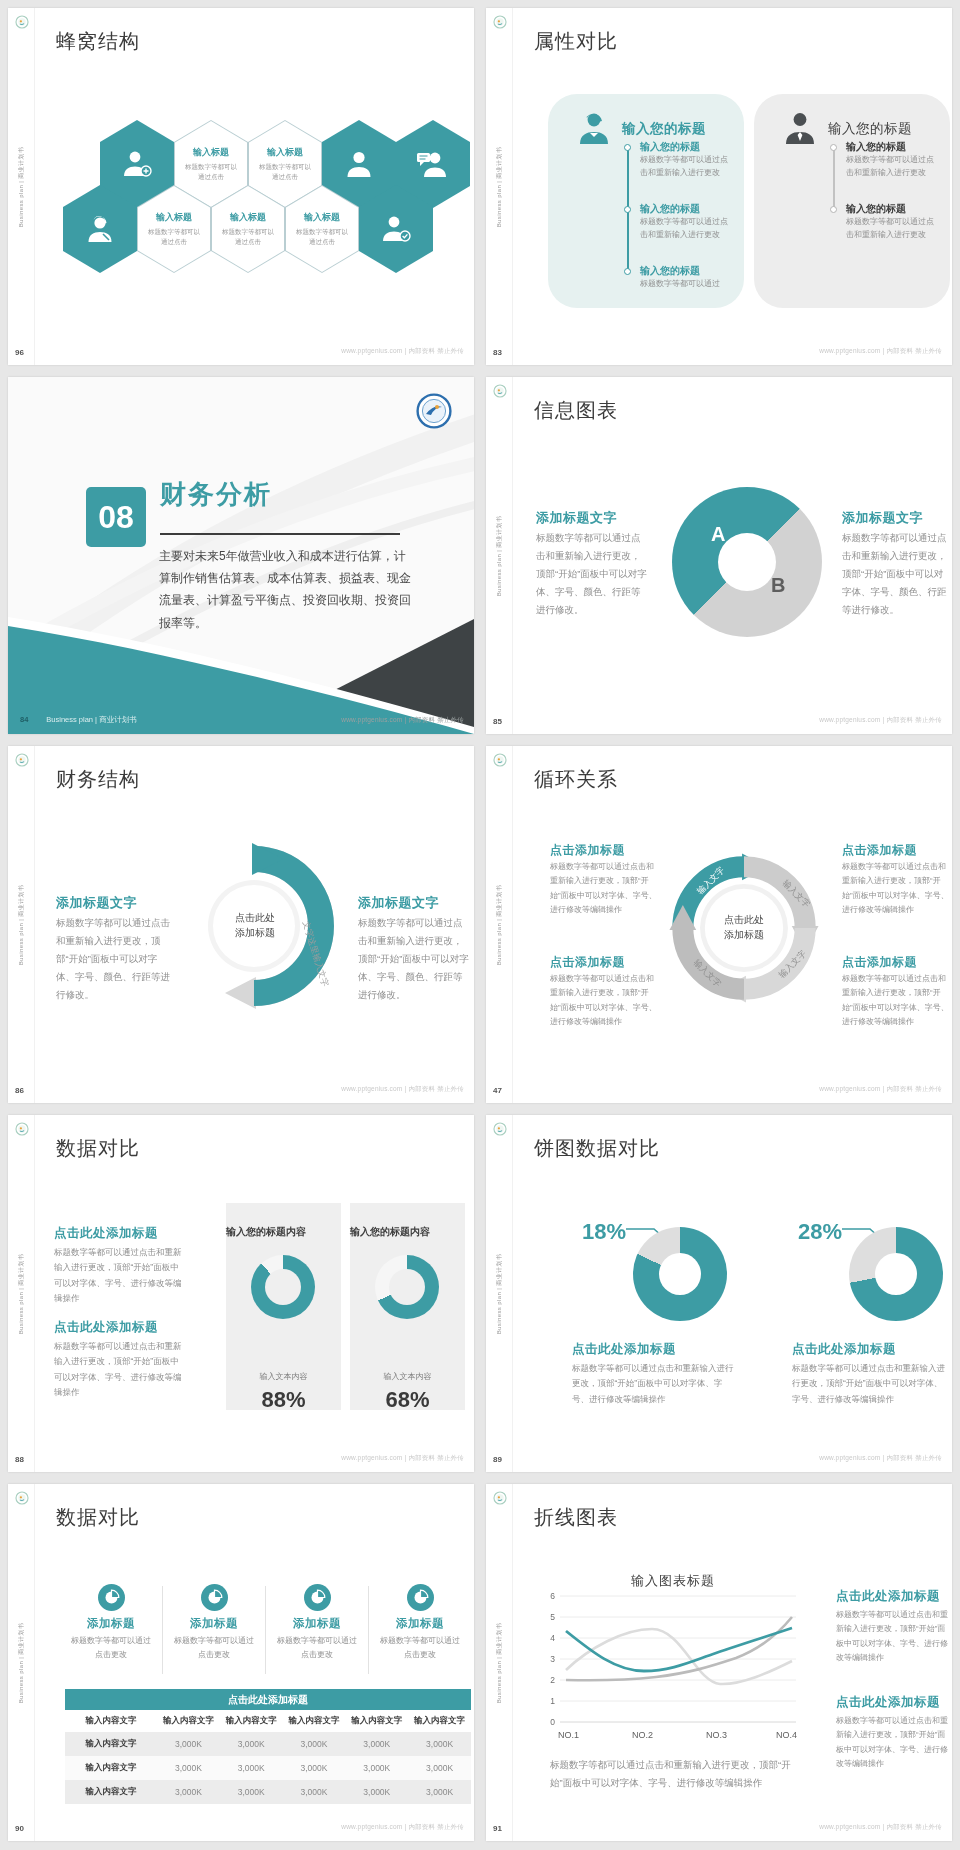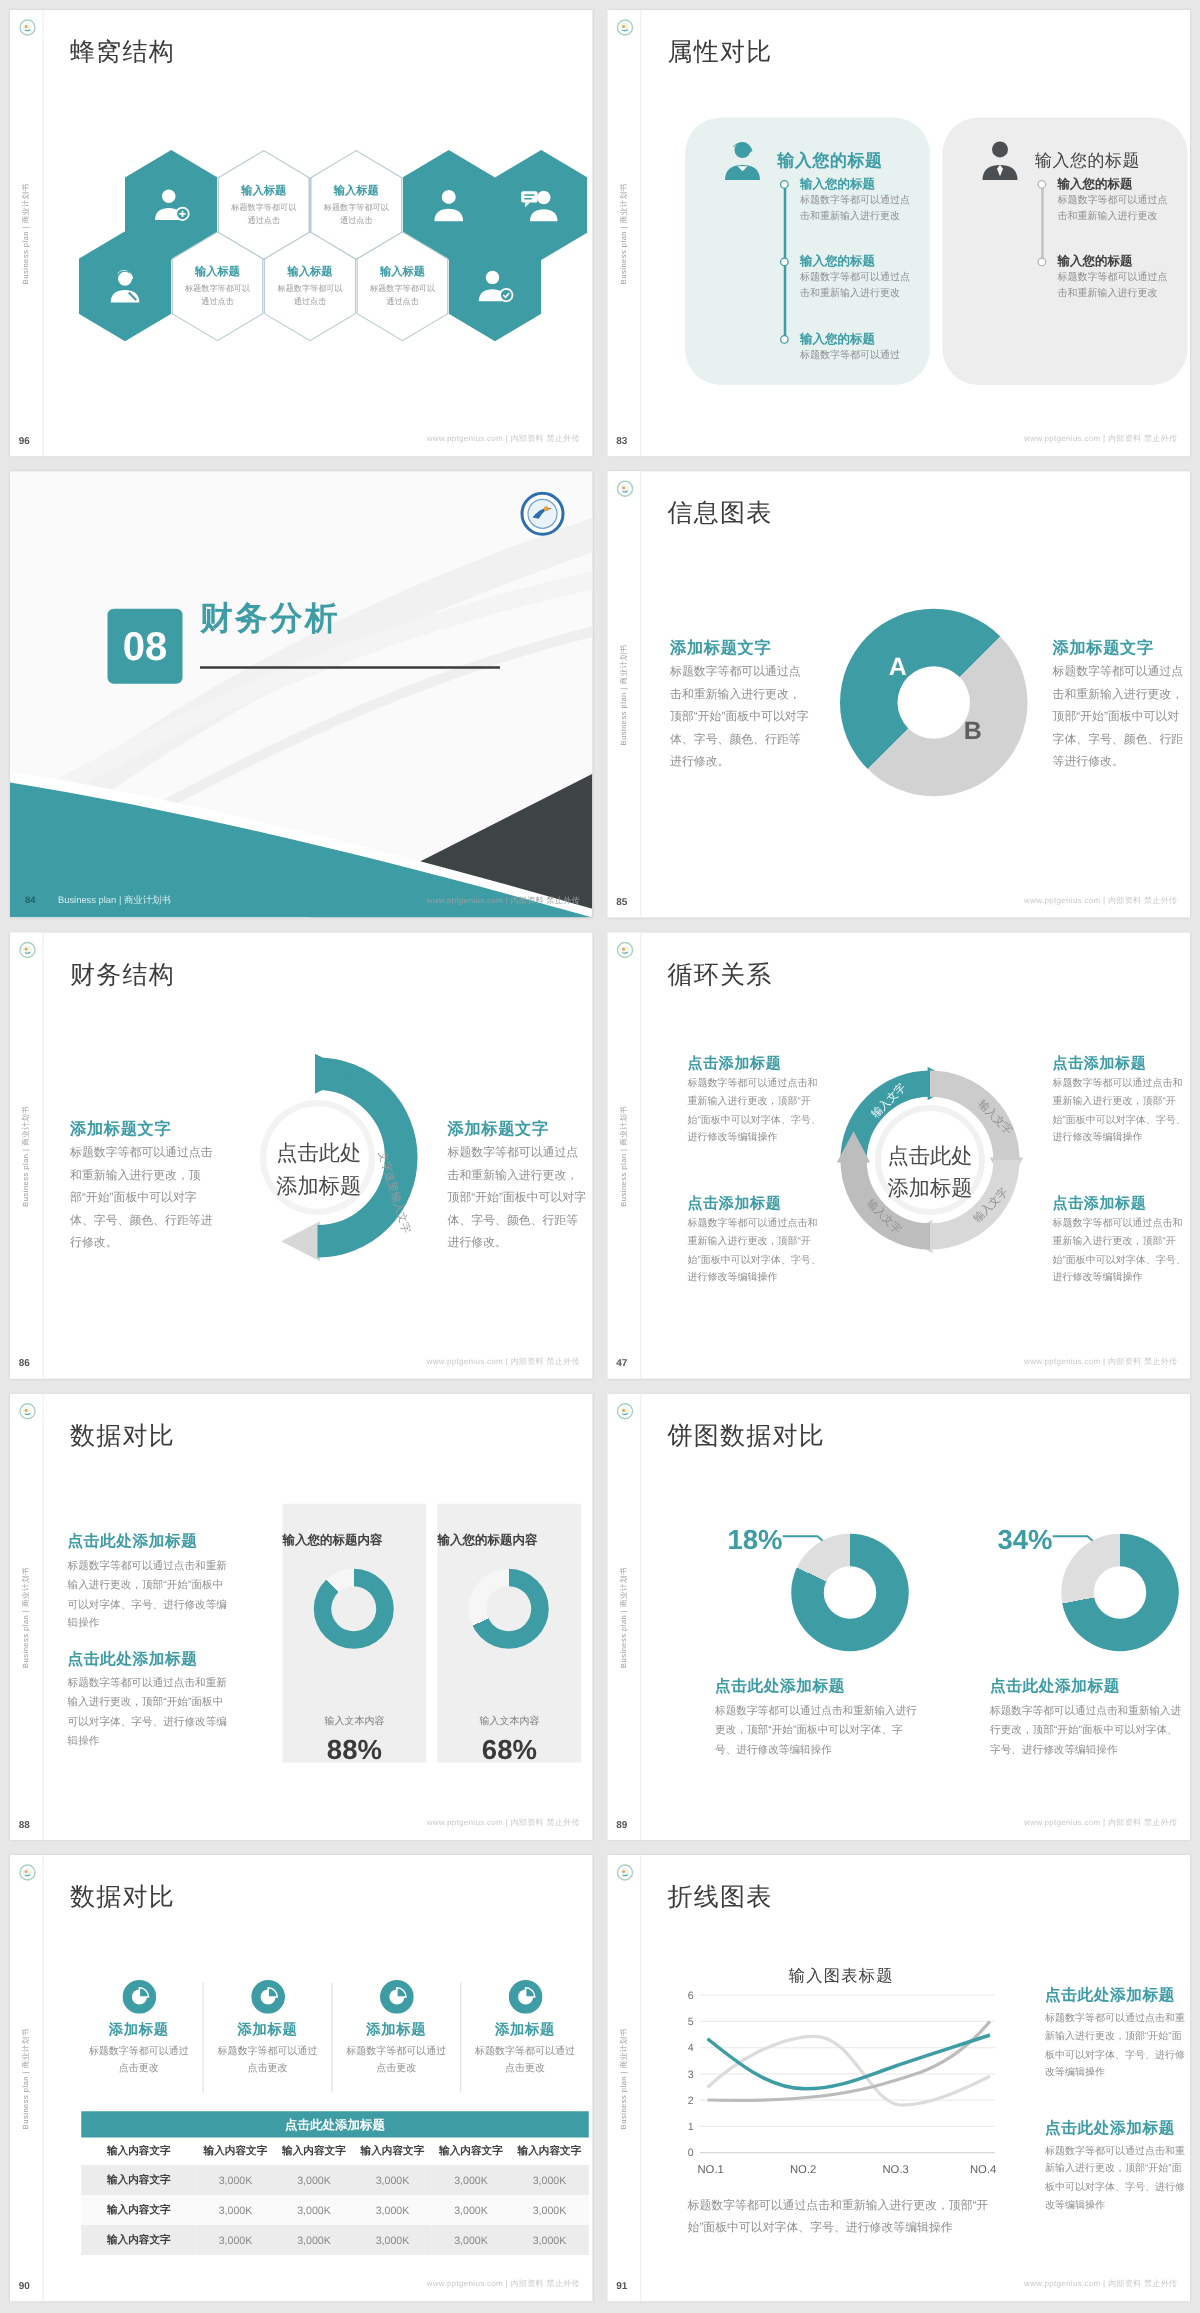--- a/index.html
+++ b/index.html
@@ -47,21 +47,21 @@
   .col-div{position:absolute;top:102px;height:88px;width:1px;background:#e2e2e2;}
   .dtable{position:absolute;left:57px;top:205px;width:406px;border-collapse:collapse;table-layout:fixed;}
   .dtable .thead-bar{background:var(--teal);color:#fff;font-size:10px;font-weight:bold;text-align:center;height:21px;}
   .dtable th{font-size:8.5px;color:#3f3f3f;font-weight:bold;height:22px;text-align:center;}
   .dtable td{font-size:8.5px;color:#8a8a8a;height:24px;text-align:center;}
   .dtable td.rowlab{font-weight:bold;color:#3f3f3f;}
   .dtable tr.odd{background:#ececec;}
   .dtable tr.even{background:#fafafa;}
   .blk-h{position:absolute;font-size:12.5px;font-weight:bold;color:var(--teal);letter-spacing:.5px;}
   .blk-b{position:absolute;font-size:8.5px;line-height:1.75;color:#8f8f8f;}
-  .center-label{position:absolute;text-align:center;font-size:17px;color:#4a4a4a;line-height:1.5;}
+  .center-label{position:absolute;text-align:center;font-size:10px;color:#4a4a4a;line-height:1.5;}
 </style>
 </head>
 <body>
 
 <div class="sheet">
 
   <div class="slide">
     <div class="rail">
       <svg class="logo" viewBox="0 0 20 20">
           <circle cx="10" cy="10" r="8.6" fill="#fff" stroke="#a9cfc0" stroke-width="1.6"></circle>
@@ -211,20 +211,21 @@
     </svg>
     <svg style="position:absolute;right:22px;top:16px" width="36" height="36" viewBox="0 0 36 36">
       <circle cx="18" cy="18" r="16.4" fill="#fff" stroke="#2d6fae" stroke-width="2.4"></circle>
         <circle cx="18" cy="18" r="11.6" fill="#eaf2fa" stroke="#6fa3cf" stroke-width="1"></circle>
         <path d="M10 21 q8-10 16-7 q-7 0-11 8z" fill="#2d6fae"></path>
         <circle cx="21" cy="14" r="2" fill="#e8a23c"></circle>
     </svg>
     <div style="position:absolute;left:78px;top:110px;width:60px;height:60px;background:var(--teal);border-radius:5px;display:flex;align-items:center;justify-content:center;color:#fff;font-size:32px;font-weight:bold">08</div>
     <div style="position:absolute;left:152px;top:100px;font-size:26px;font-weight:bold;color:var(--teal);letter-spacing:2px">财务分析</div>
     <div style="position:absolute;left:152px;top:156px;width:240px;height:1.5px;background:#3c3c3c"></div>
+    <div style="position:absolute;left:151px;top:168px;width:258px;font-size:12px;line-height:1.85;color:#474747">主要对未来5年做营业收入和成本进行估算，计算制作销售估算表、成本估算表、损益表、现金流量表、计算盈亏平衡点、投资回收期、投资回报率等。</div>
     <div style="position:absolute;left:12px;bottom:9px;font-size:7.5px;color:#d9edee">
       <span style="color:#1f5f66;font-weight:bold;margin-right:18px">84</span><span>Business plan | 商业计划书</span>
     </div>
     <div class="site" style="color:#9aa0a0">www.pptgenius.com | 内部资料 禁止外传</div>
   </div>
 
   <div class="slide">
     <div class="rail">
       <svg class="logo" viewBox="0 0 20 20">
           <circle cx="10" cy="10" r="8.6" fill="#fff" stroke="#a9cfc0" stroke-width="1.6"></circle>
@@ -376,21 +377,21 @@
     <div class="stitle">饼图数据对比</div>
 
     <div style="position:absolute;left:96px;top:104px;font-size:22px;font-weight:bold;color:var(--teal)">18%</div>
     <svg style="position:absolute;left:140px;top:108px" width="52" height="26" viewBox="0 0 52 26">
         <polyline points="0,6 28,6 46,22" fill="none" stroke="#3d9ca4" stroke-width="1.5"></polyline>
       </svg>
     <div class="donut" style="left:147px;top:112px;width:94px;height:94px;--hole:26px;background:conic-gradient(from -64.8deg,#dedede 0 18%,var(--teal) 0)"></div>
     <div class="blk-h" style="left:86px;top:226px;font-size:12.5px">点击此处添加标题</div>
     <div class="blk-b" style="left:86px;top:246px;width:162px;font-size:8.5px;line-height:1.8">标题数字等都可以通过点击和重新输入进行更改，顶部“开始”面板中可以对字体、字号、进行修改等编辑操作</div>
 
-    <div style="position:absolute;left:312px;top:104px;font-size:22px;font-weight:bold;color:var(--teal)">34%</div>
+    <div style="position:absolute;left:312px;top:104px;font-size:22px;font-weight:bold;color:var(--teal)">28%</div>
     <svg style="position:absolute;left:356px;top:108px" width="52" height="26" viewBox="0 0 52 26">
         <polyline points="0,6 28,6 46,22" fill="none" stroke="#3d9ca4" stroke-width="1.5"></polyline>
       </svg>
     <div class="donut" style="left:363px;top:112px;width:94px;height:94px;--hole:26px;background:conic-gradient(from -100.8deg,#dedede 0 28%,var(--teal) 0)"></div>
     <div class="blk-h" style="left:306px;top:226px;font-size:12.5px">点击此处添加标题</div>
     <div class="blk-b" style="left:306px;top:246px;width:158px;font-size:8.5px;line-height:1.8">标题数字等都可以通过点击和重新输入进行更改，顶部“开始”面板中可以对字体、字号、进行修改等编辑操作</div>
 
     <div class="pagenum">89</div>
     <div class="site">www.pptgenius.com | 内部资料 禁止外传</div>
   </div>

